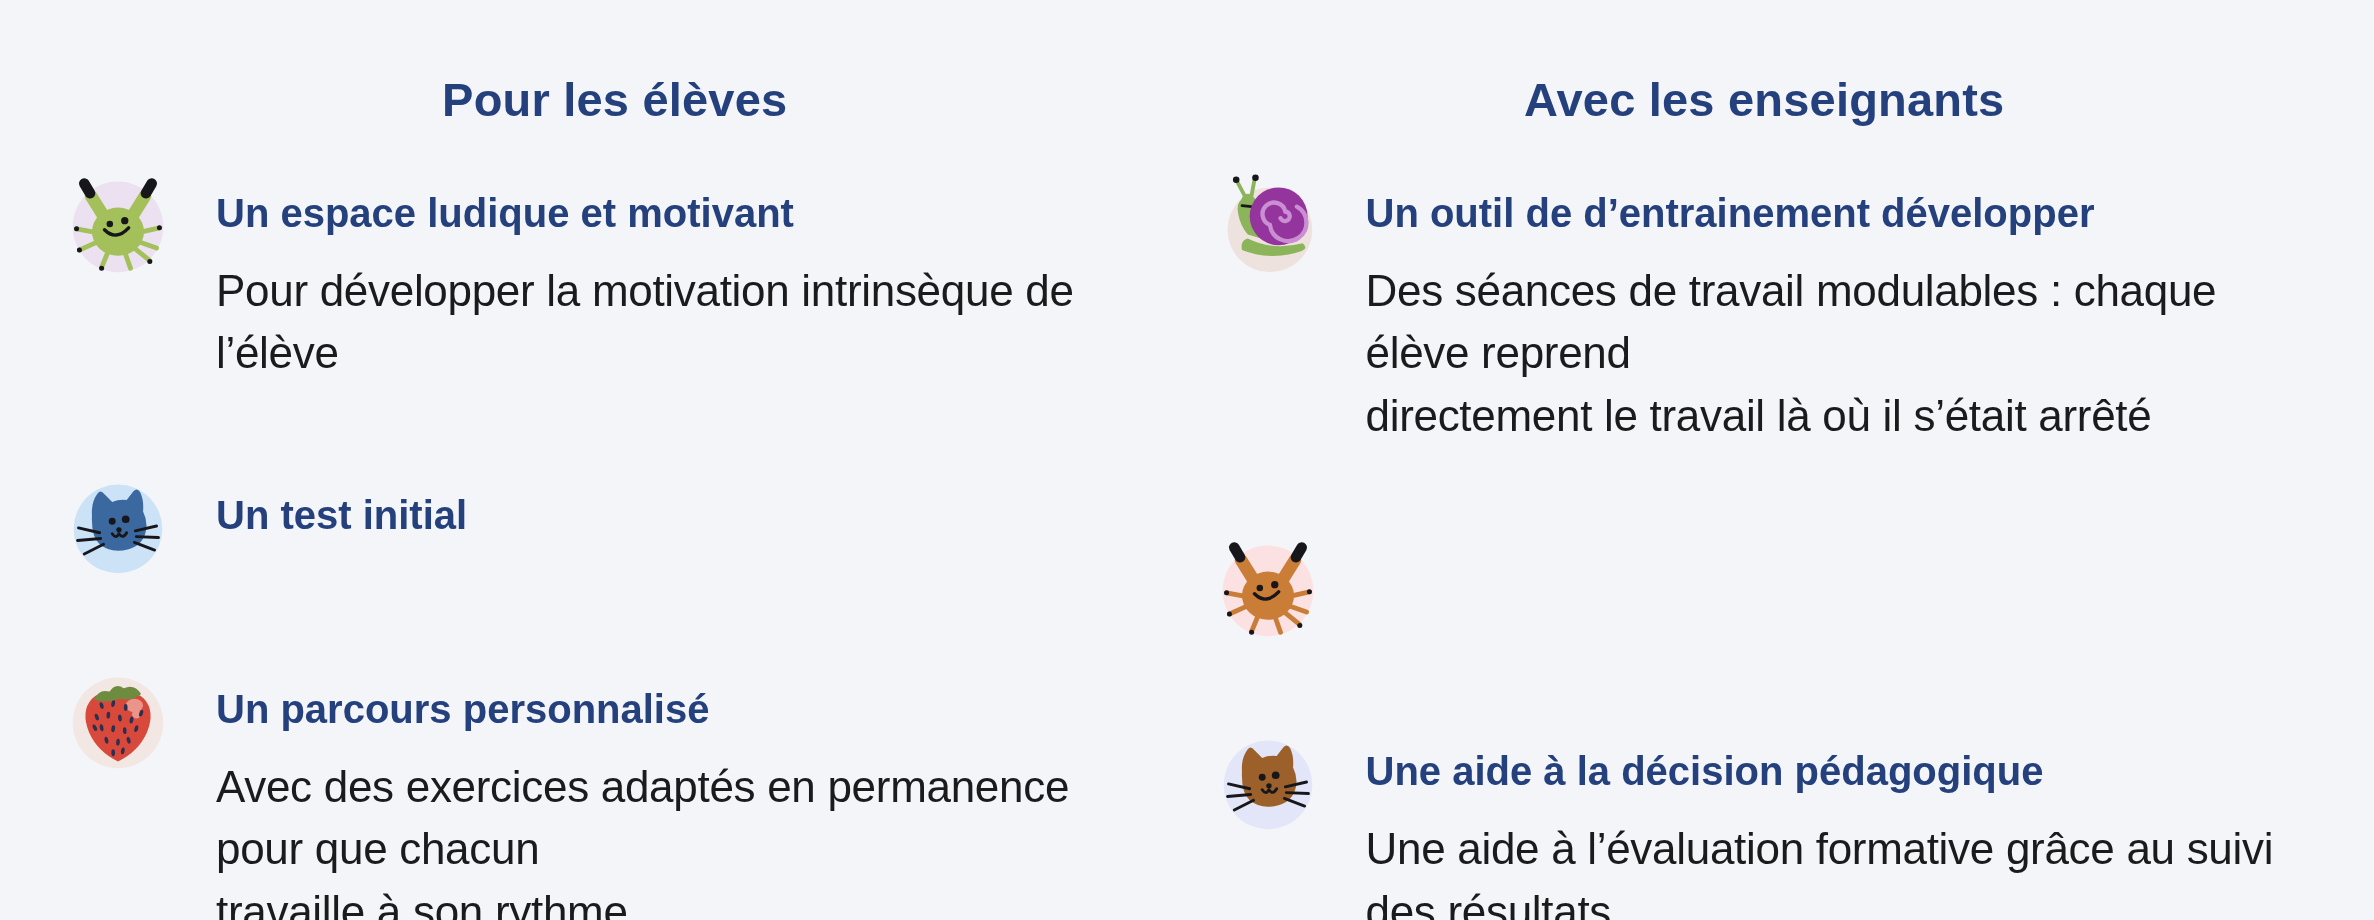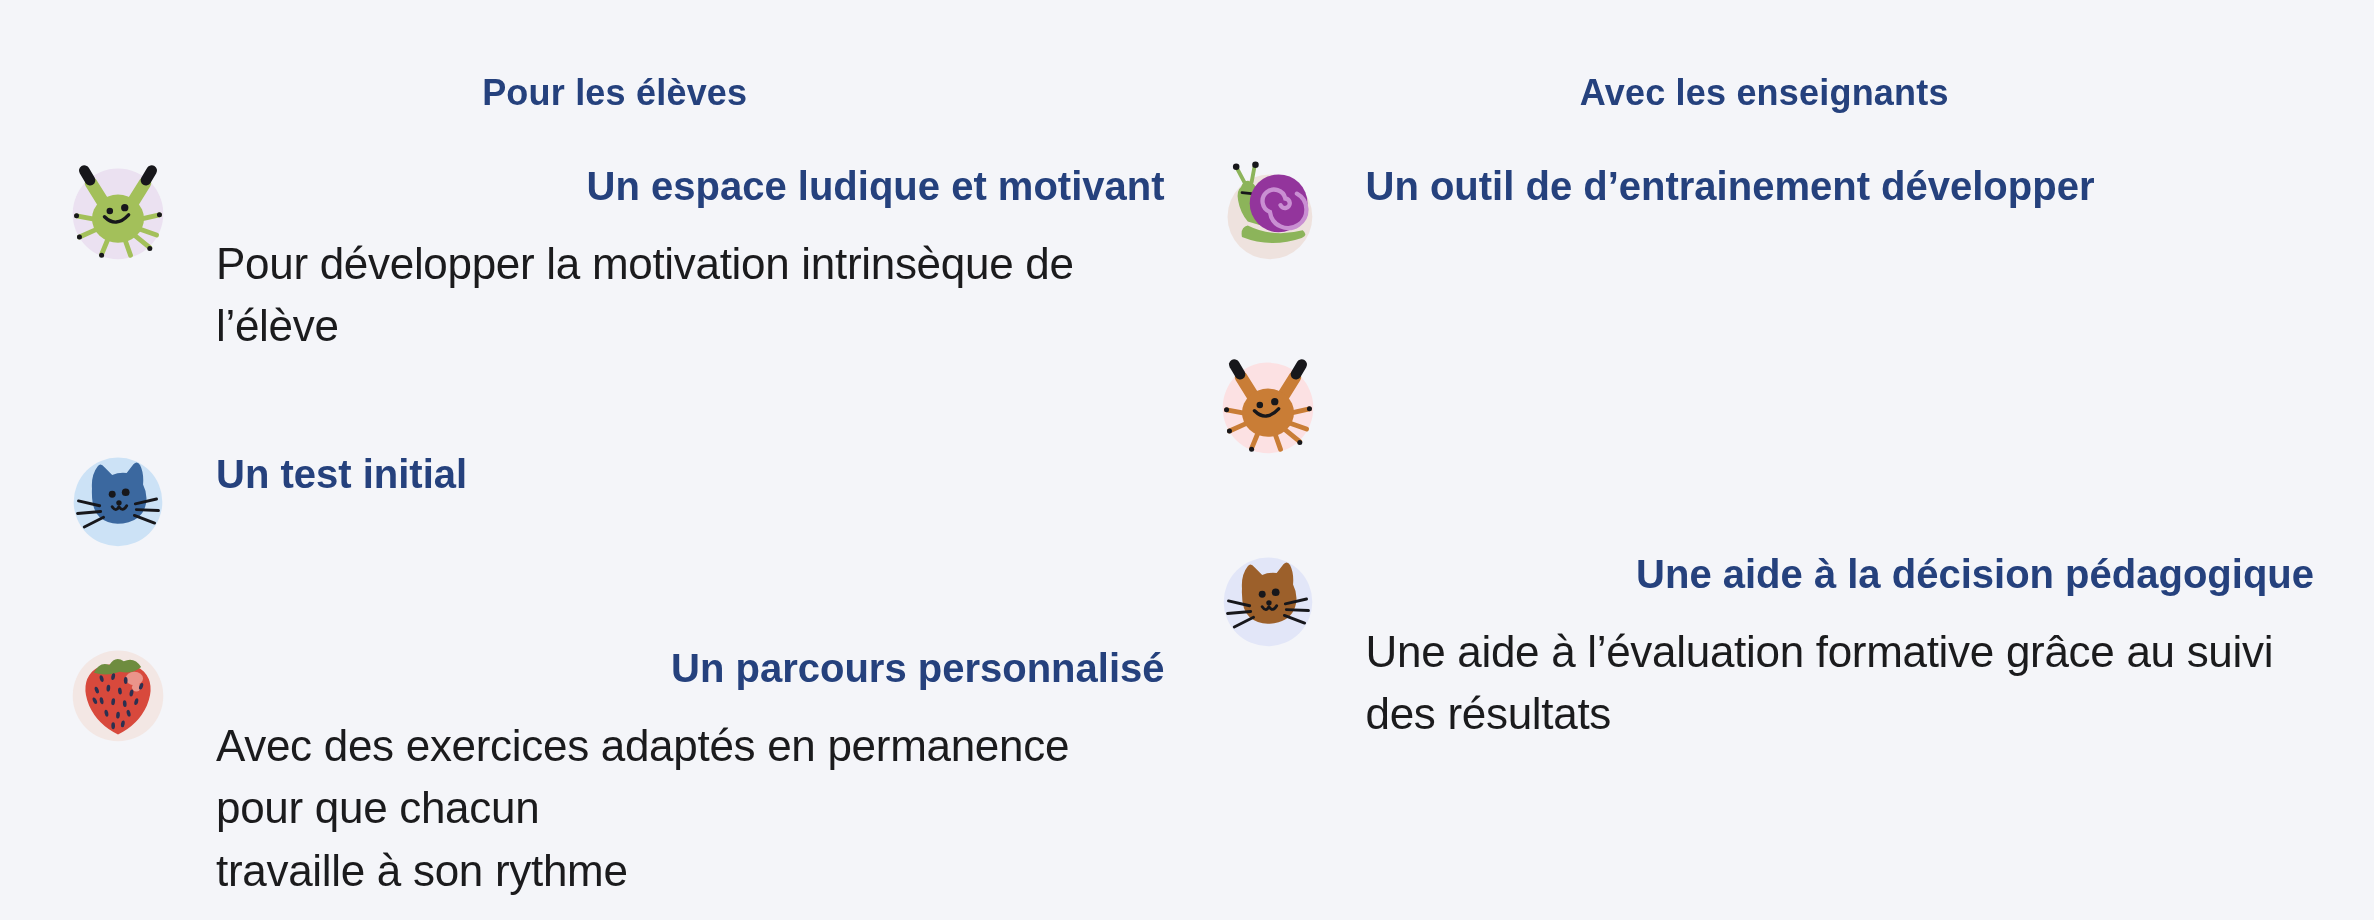--- a/index.html
+++ b/index.html
@@ -15,40 +15,39 @@
     box-sizing: border-box;
     display: flex;
     gap: 50px;
     padding: 72px 60px 0 65px;
     width: 2374px;
   }
   .col { flex: 1 1 0; min-width: 0; }
   .col-heading {
     margin: 0 0 44px 0;
     text-align: center;
-    font-size: 36px;
+    font-size: 47px;
     font-weight: 700;
     color: #25417d;
     letter-spacing: 0.2px;
   }
   .item {
     display: flex;
     align-items: flex-start;
     gap: 45px;
     margin-bottom: 88px;
   }
   .icon-wrap { width: 106px; height: 106px; flex: 0 0 106px; }
   .icon-wrap svg { display: block; width: 106px; height: 106px; }
   .item-text { min-width: 0; }
   .item-title {
-    margin: 6px 0 24px 0;
+    margin: 20px 0 24px 0;
     font-size: 40px;
     font-weight: 700;
     color: #25417d;
-    text-align: right;
   }
   .item-desc {
     margin: 0;
     font-size: 44px;
     letter-spacing: -0.3px;
     line-height: 1.42;
     color: #1b1b1d;
     white-space: pre-line;
   }
 </style>
@@ -177,20 +176,22 @@
           <circle cx="42" cy="7" r="3.4" fill="#17171b"></circle>
           <path d="M27,30 Q22,34 24,44 Q26,56 34,66 L48,70 L46,40 Q44,28 36,24 Q30,22 27,30 Z" fill="#8cb45a"></path>
           <path d="M28,82 Q58,94 90,83 Q97,80 91,75 Q60,83 34,70 Q26,72 28,82 Z" fill="#8cb45a"></path>
           <path d="M28,36 L38,37" stroke="#17171b" stroke-width="2.8" stroke-linecap="round"></path>
           <circle cx="66" cy="47" r="30" fill="#93359c"></circle>
           <path d="M68,49 a5,5 0 1,0 5,-7 a12,12 0 1,0 -16,14 a19,19 0 1,0 28,-19" fill="none" stroke="#c98fd2" stroke-width="4.5" stroke-linecap="round"></path>
         </svg>
       </span>
       <div class="item-text">
         <h3 class="item-title">Un outil de d’entrainement développer</h3>
+        <p class="item-desc">Des séances de travail modulables : chaque élève reprend
+directement le travail là où il s’était arrêté</p>
       </div>
     </div>
 
     <div class="item">
       <span class="icon-wrap">
         <svg viewBox="0 0 110 110" aria-hidden="true">
           <circle cx="55" cy="58" r="47" fill="#fce1e3"></circle>
           <g stroke="#c97d36" stroke-width="5" stroke-linecap="round" fill="none">
             <path d="M33,64 L12,60"></path>
               <path d="M35,73 L15,82"></path>

